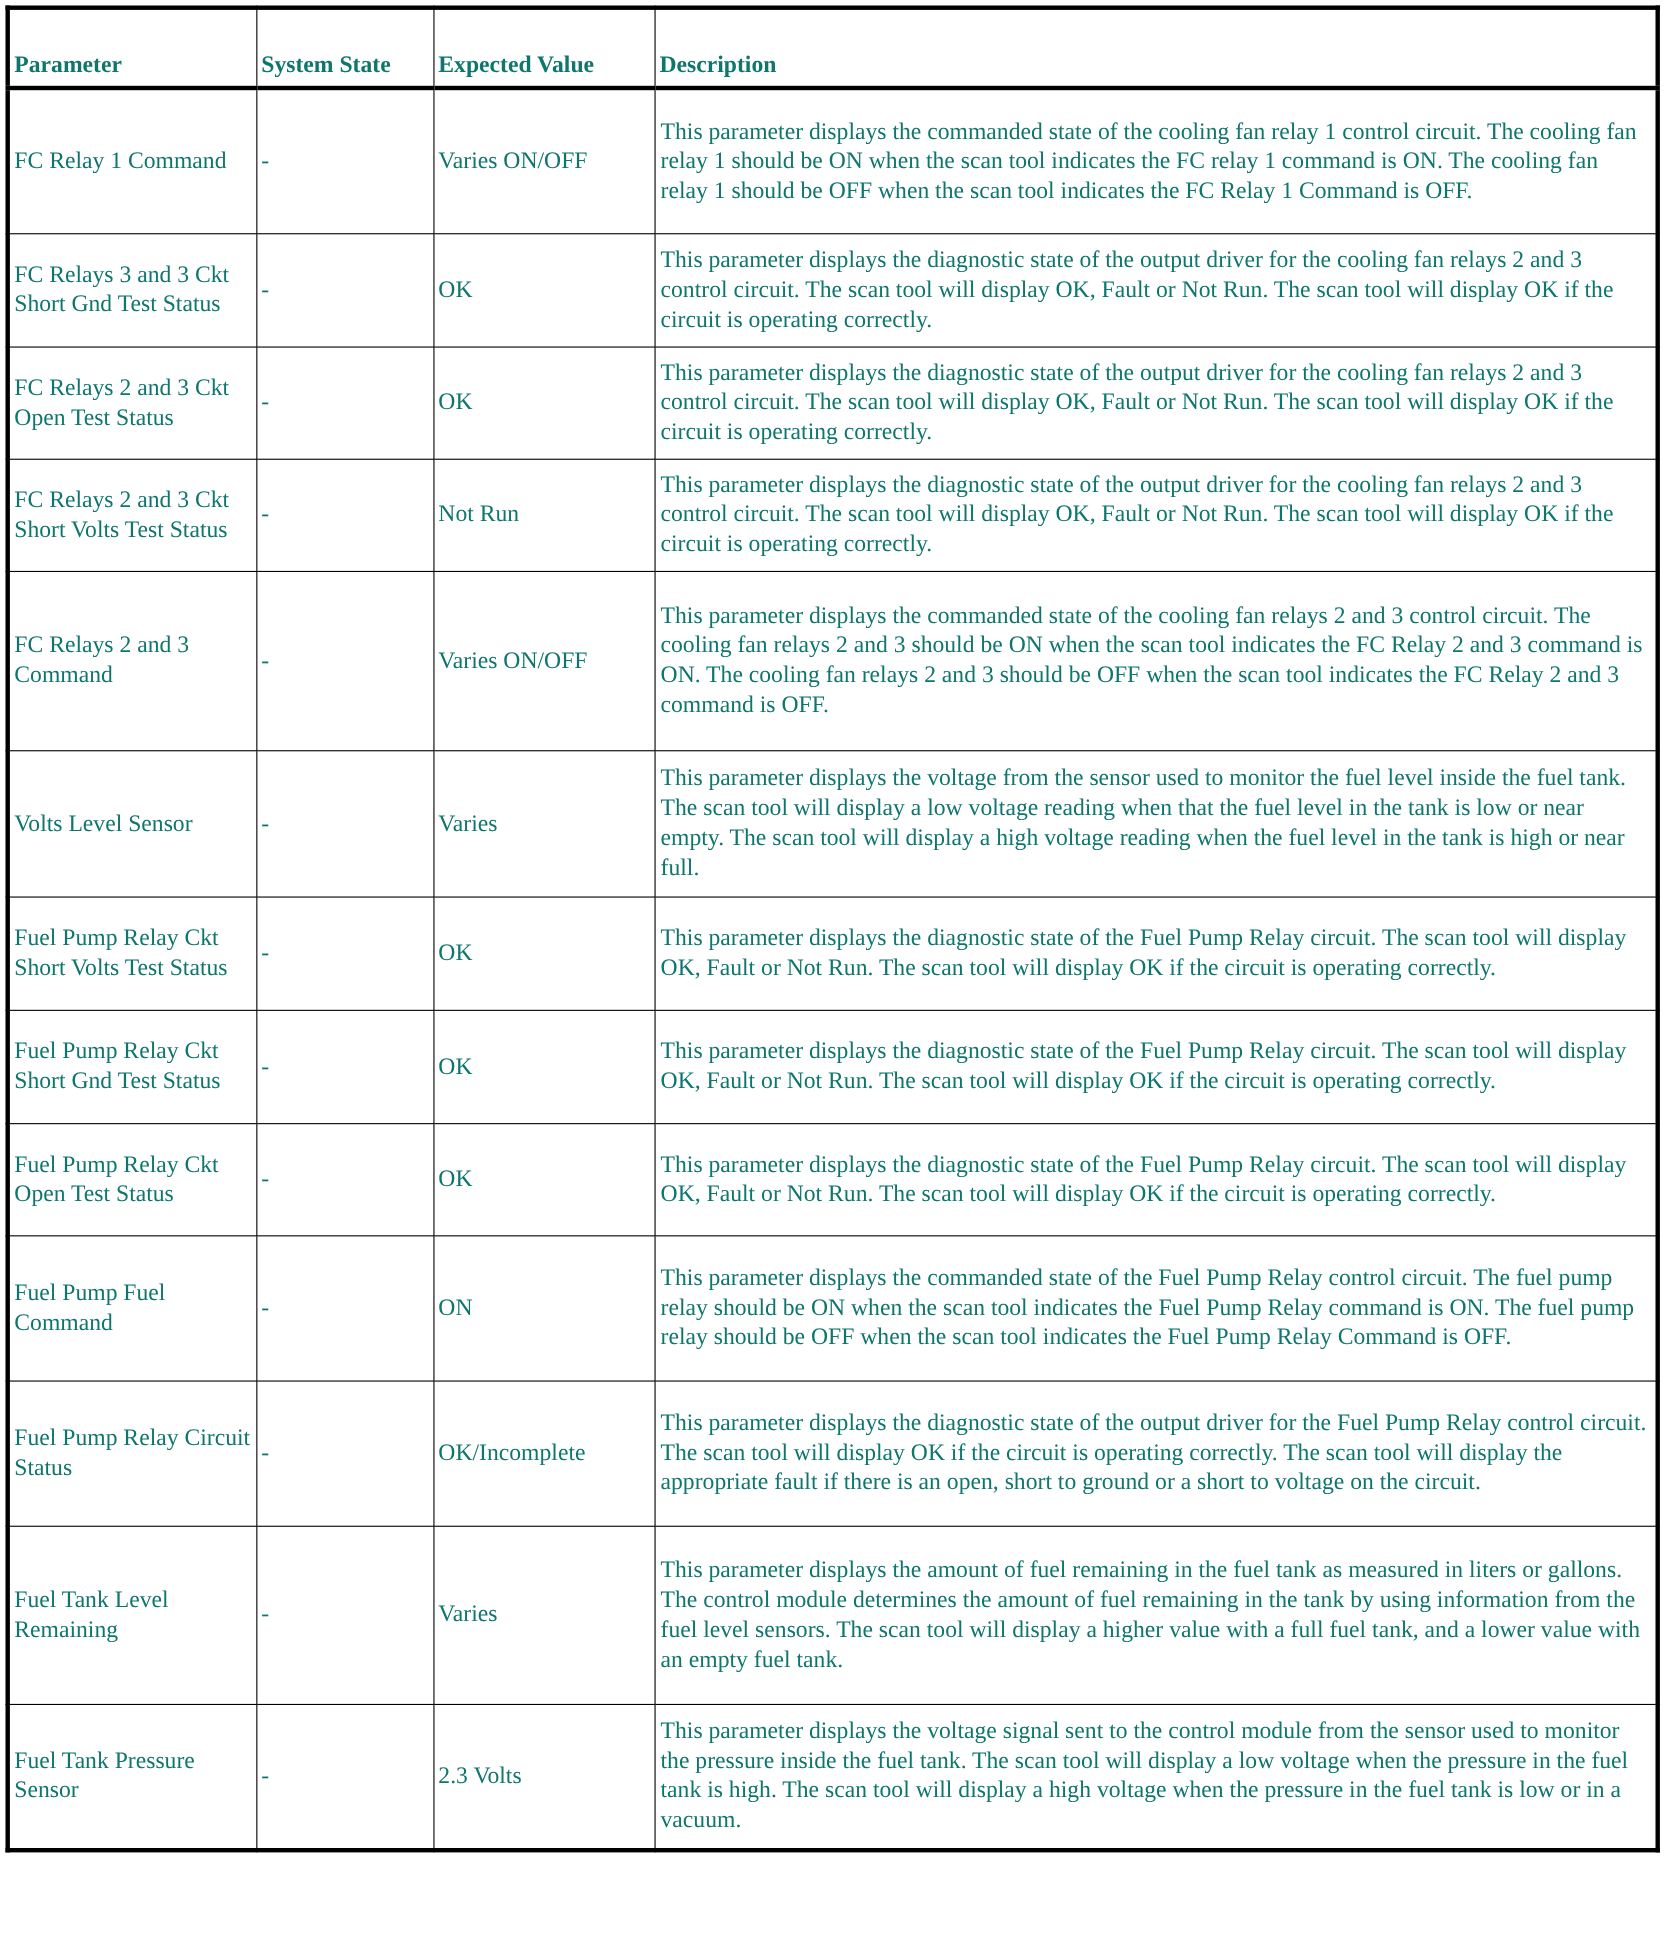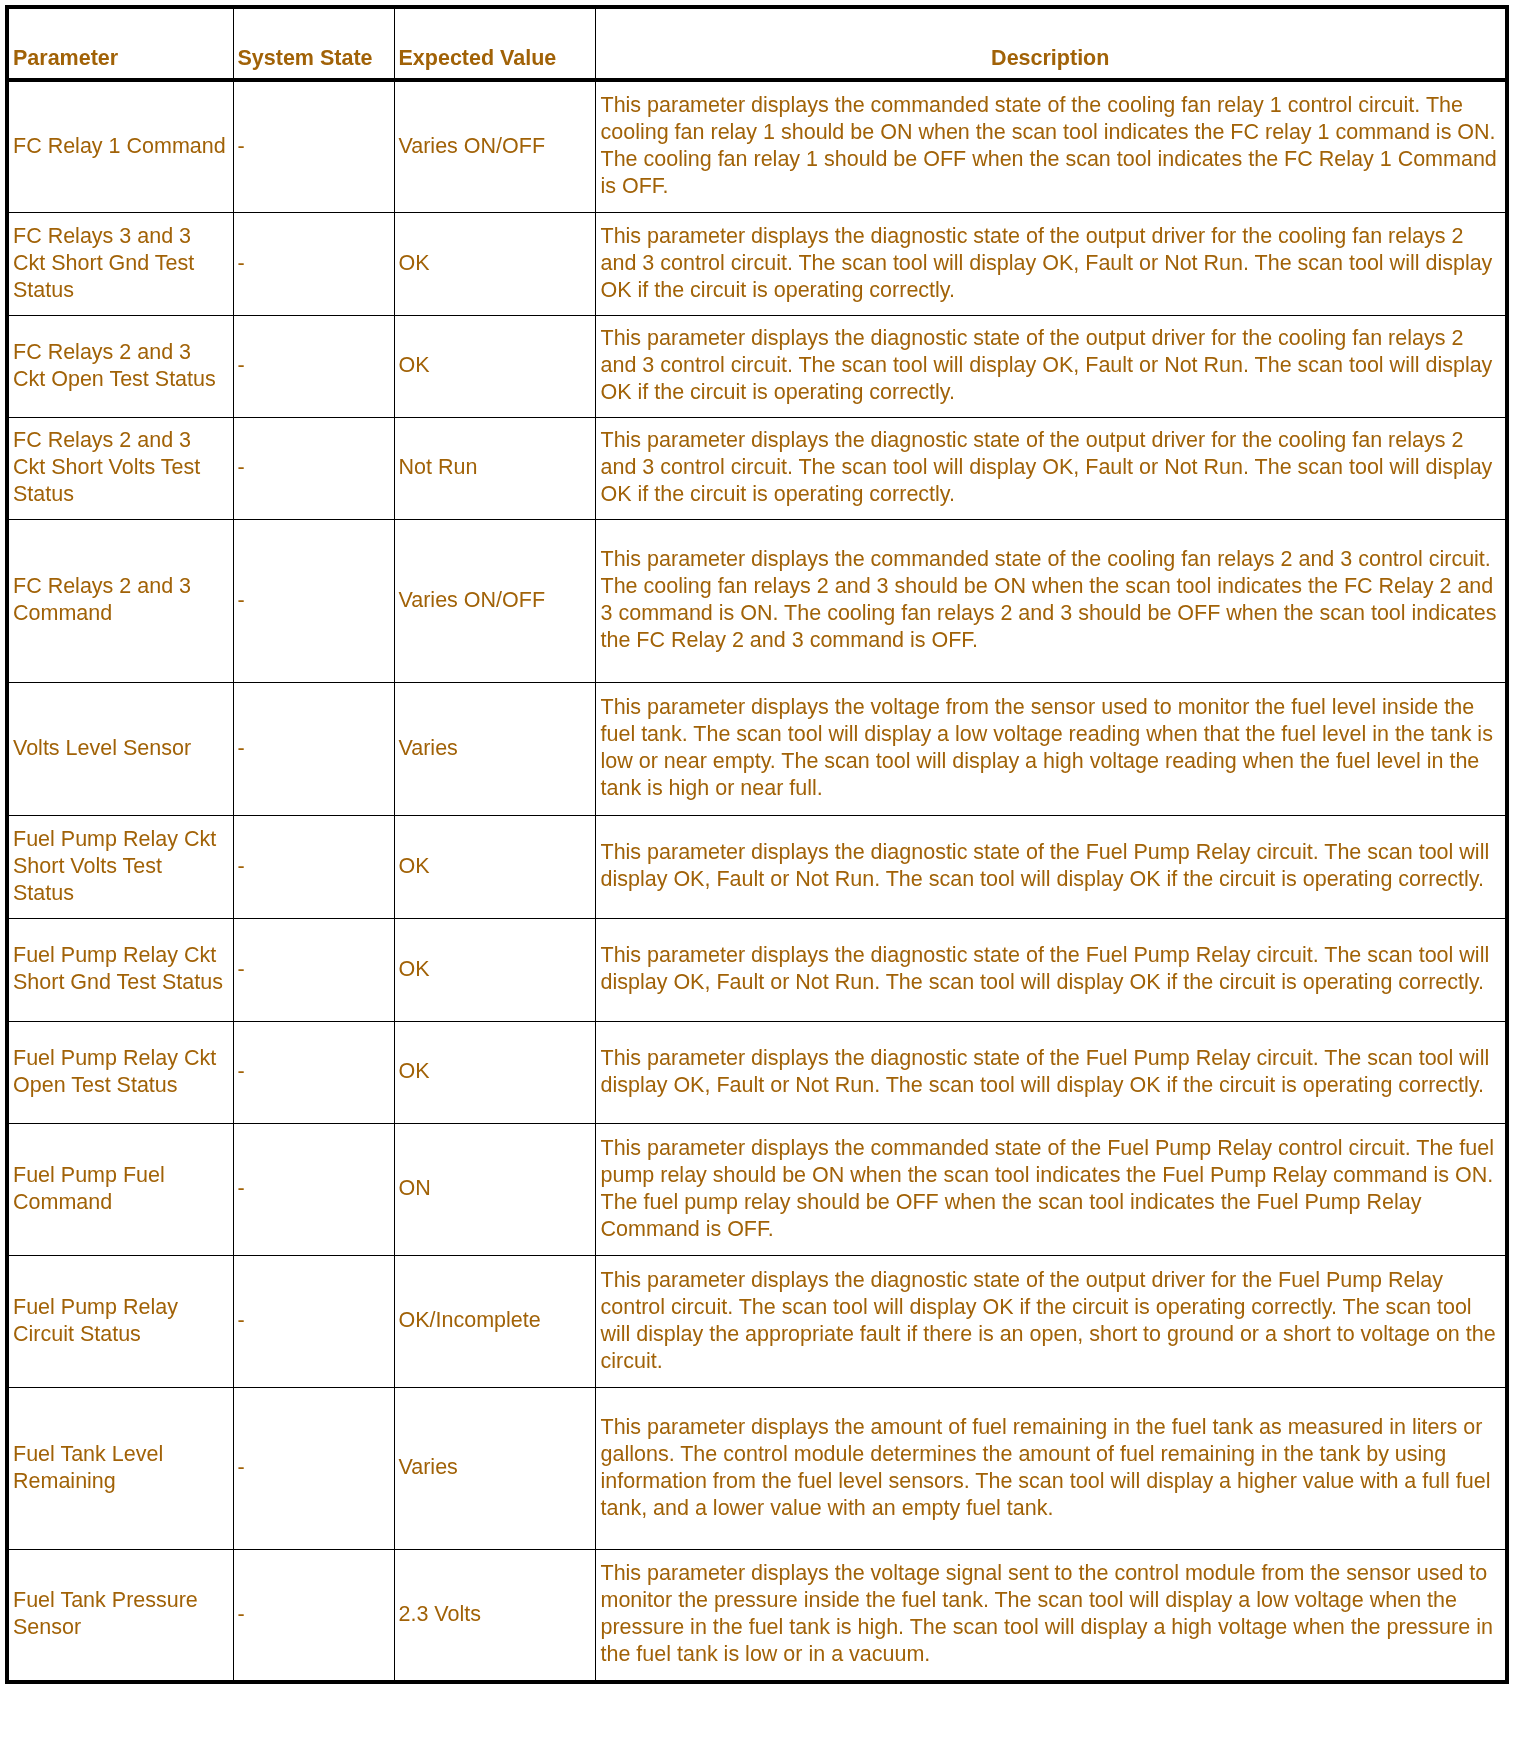--- a/index.html
+++ b/index.html
@@ -2,22 +2,22 @@
 <html><head>
 <meta charset="utf-8">
 <style>
   html, body { margin: 0; padding: 0; background: #ffffff; }
   body { width: 1520px; height: 1758px; position: relative; overflow: hidden; }
   .tbl {
     position: absolute; left: 5px; top: 5px;
     width: 1500px;
     border-collapse: collapse;
     border: 4px solid #000;
-    font-family: Liberation Sans, sans-serif;
-    color: #a16207;
+    font-family: Liberation Serif, serif;
+    color: #0f766e;
     font-size: 21.5px;
     line-height: 27px;
     table-layout: fixed;
   }
   .tbl col.c1 { width: 226px; }
   .tbl col.c2 { width: 161px; }
   .tbl col.c3 { width: 201px; }
   .tbl col.c4 { width: 912px; }
   .tbl th, .tbl td {
     border: 1.5px solid #000;
@@ -25,21 +25,21 @@
     vertical-align: middle;
     text-align: left;
   }
   .tbl thead th {
     font-weight: bold;
     vertical-align: bottom;
     padding-bottom: 6px;
     border-bottom: 4px solid #000;
     height: 63px;
   }
-  .tbl thead th.desc { text-align: center; }
+  .tbl thead th.desc { }
   .tbl tbody td { padding-top: 1px; padding-bottom: 2px; }
   .tbl tbody td.desc { padding-left: 5px; padding-right: 4px; }
   .tbl td.p { }
 </style>
 </head>
 <body>
 
 <table class="tbl">
   <colgroup>
     <col class="c1">

